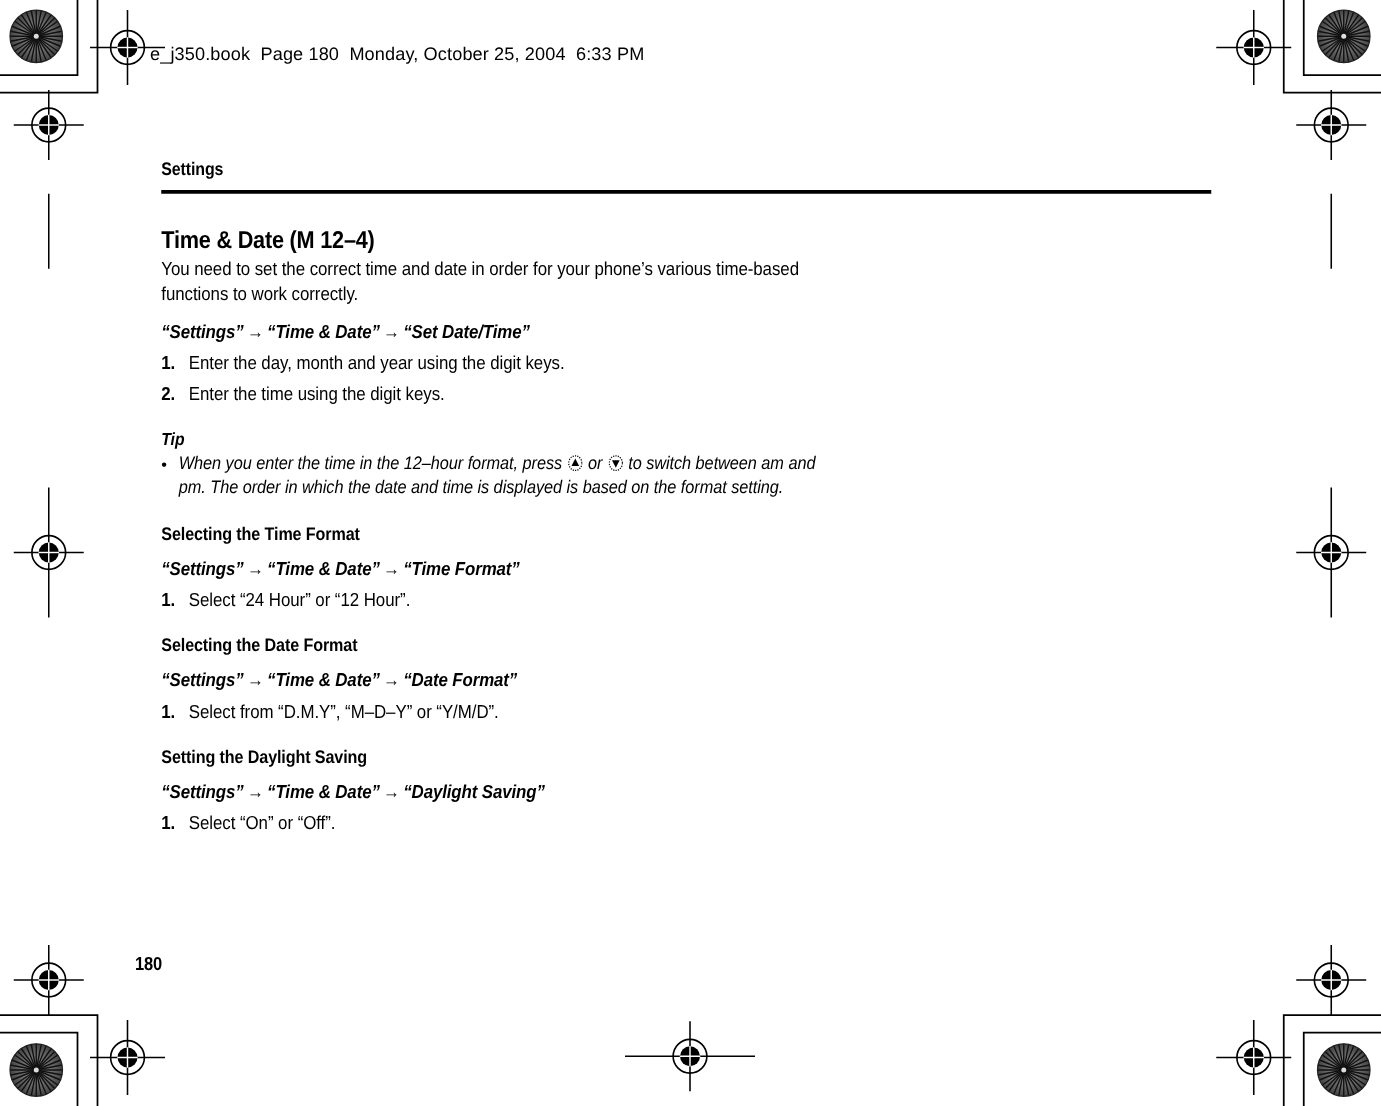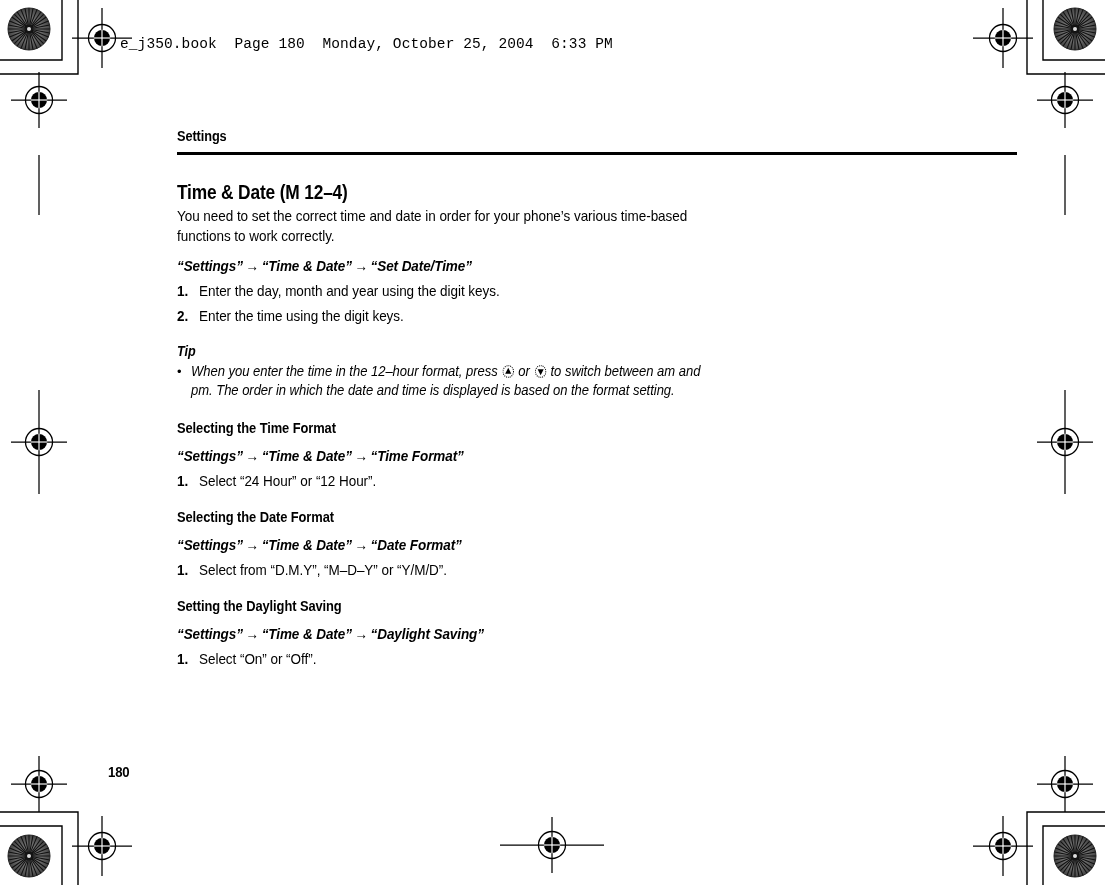--- a/index.html
+++ b/index.html
@@ -13,34 +13,33 @@
     -webkit-font-smoothing:none;
   }
 
   
   #print-marks{position:absolute;left:0;top:0;width:1105px;height:885px;pointer-events:none;}
 
   
   .bookline{
     position:absolute;
     left:120px;top:36px;
-    font-family:Liberation Mono, monospace;
+    font-family:Liberation Sans, sans-serif;
     font-size:14.5px;
     letter-spacing:0.1px;
     white-space:pre;
     color:#000;
   }
 
   
   #content{
     position:absolute;
     left:129px;
     top:128px;
     width:840px;
-    margin-left:48px;
   }
 
   .running-head{
     font-size:14.5px;
     font-weight:bold;
     letter-spacing:-0.1px;
     line-height:17px;
     transform:scaleX(0.88);
     transform-origin:left center;
   }

